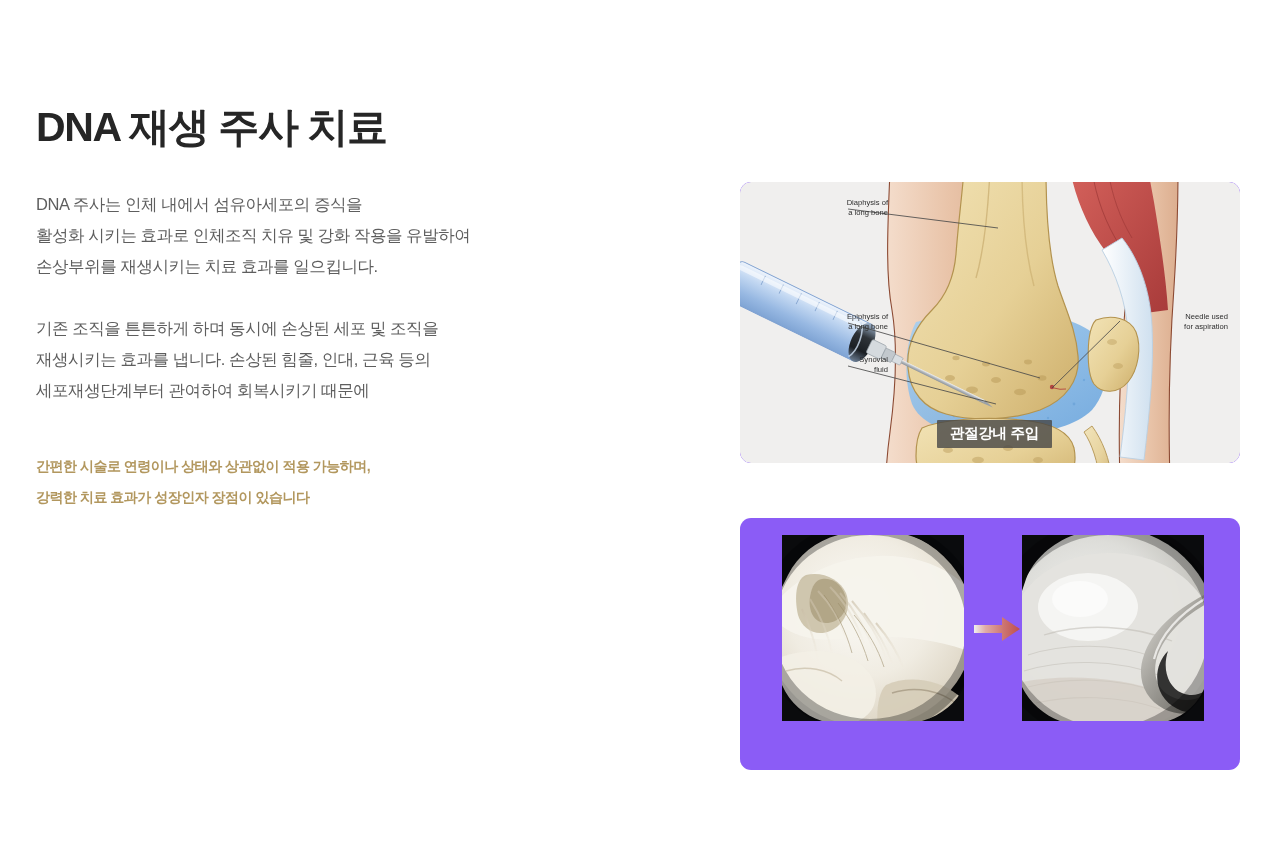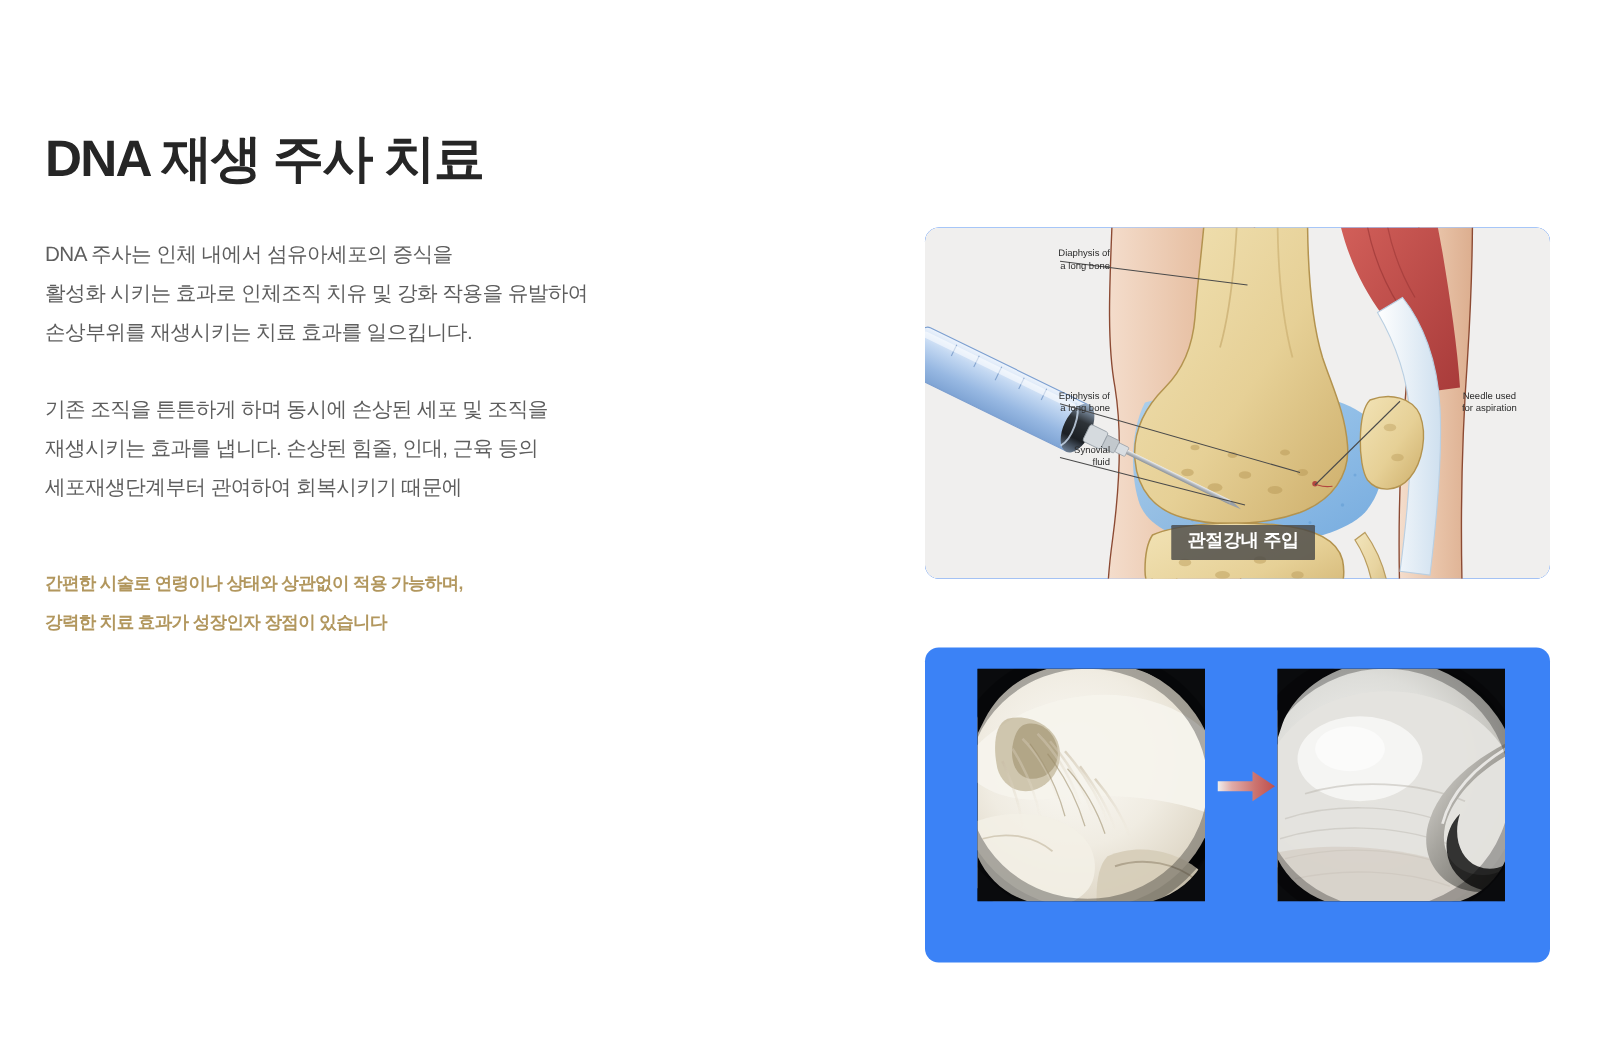--- a/index.html
+++ b/index.html
@@ -39,42 +39,42 @@
     line-height: 31px;
     font-weight: 700;
     color: #b2975e;
     letter-spacing: -0.5px;
   }
   .highlight .para-line { display:block; white-space: nowrap; }
 
   
   .card {
     position: absolute;
-    background: #3b82f6;
+    background: #8b5cf6;
     border-radius: 11px;
     overflow: hidden;
   }
   #card-illustration { left: 740px; top: 182px; width: 500px; height: 281px; }
   #card-photos       { left: 740px; top: 518px; width: 500px; height: 252px; }
 
   
   .illu-wrap { position:absolute; inset:0; }
   .illu-svg { position:absolute; left:0; top:0; width:500px; height:281px; display:block; }
 
   .anno {
     position: absolute;
     font-family: "Liberation Sans", sans-serif;
     font-size: 7.6px;
     line-height: 9.6px;
     color: #2d2d2d;
     letter-spacing: 0px;
     white-space: pre-line;
     text-align: right;
   }
-  .anno.left-al { text-align: center; padding-left: 27px; }
+  .anno.left-al { text-align: right; padding-left: 27px; }
   #anno-diaphysis { left: 56px;  top: 16px;  width: 92px; }
   #anno-epiphysis { left: 56px;  top: 130px; width: 92px; }
   #anno-synovial  { left: 56px;  top: 173px; width: 92px; }
   #anno-needle    { left: 388px; top: 130px; width: 100px; }
 
   .caption-badge {
     position: absolute;
     left: 197px; top: 238px;
     padding: 6px 13px 7px 13px;
     background: rgba(70,70,70,0.80);

